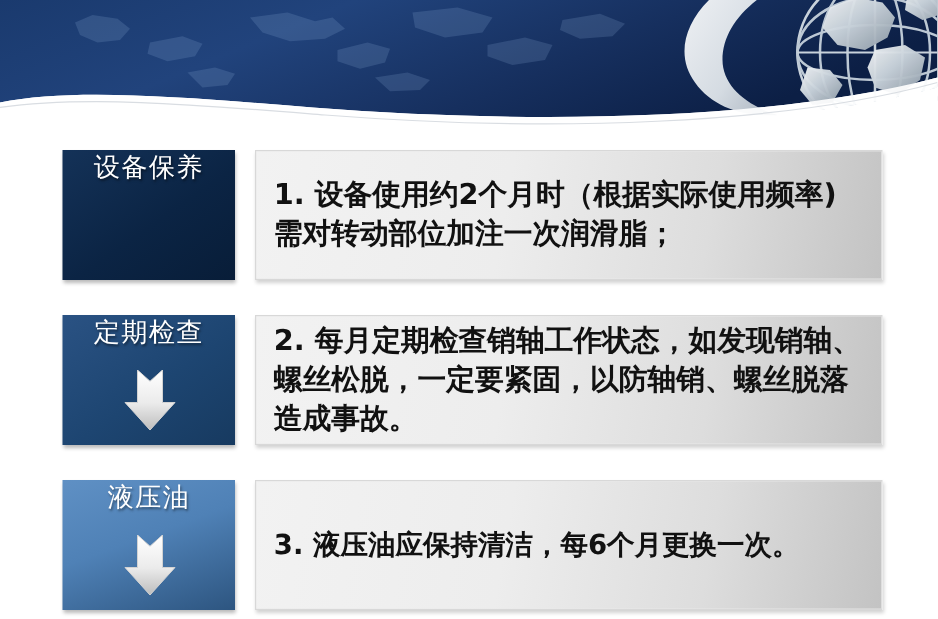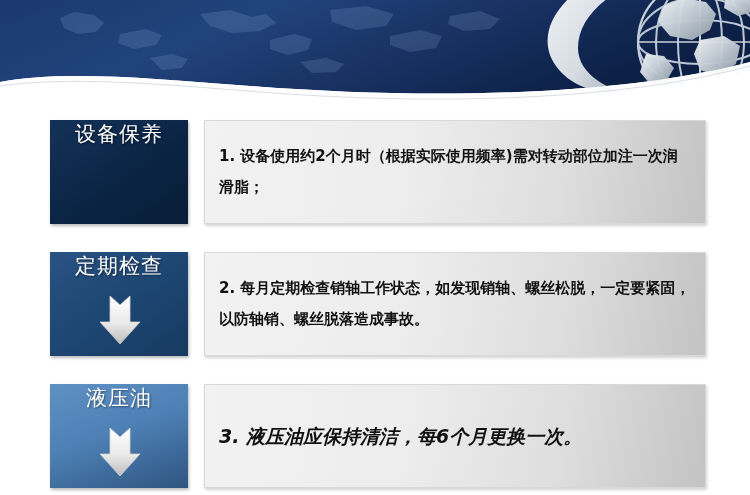--- a/index.html
+++ b/index.html
@@ -64,28 +64,28 @@
     box-sizing:border-box;
     border:1px solid #d8d8d8;
     background:linear-gradient(100deg,#f2f2f2 0%,#ededed 40%,#dddddd 72%,#c3c3c3 100%);
     box-shadow:1px 2px 3px rgba(0,0,0,.18);
     display:flex;align-items:center;
     padding:0 14px 0 14px;
     z-index:1;
   }
   .content-text{
     color:#111111;
-    font-size:15px;
+    font-size:23px;
     line-height:31px;
     font-family:"DejaVu Sans","Liberation Sans",sans-serif;
     font-weight:bold;
     letter-spacing:0px;
   }
   .row-3 .content-box{align-items:center;}
-  .row-3 .content-text{font-size:19px;font-style:italic;}
+  .row-3 .content-text{font-size:22px;}
 
   
   .arrow{
     position:absolute;left:98px;width:44px;height:50px;z-index:5;
   }
   .arrow-1{top:196px;}
   .arrow-2{top:328px;}
 </style>
 </head>
 <body>

